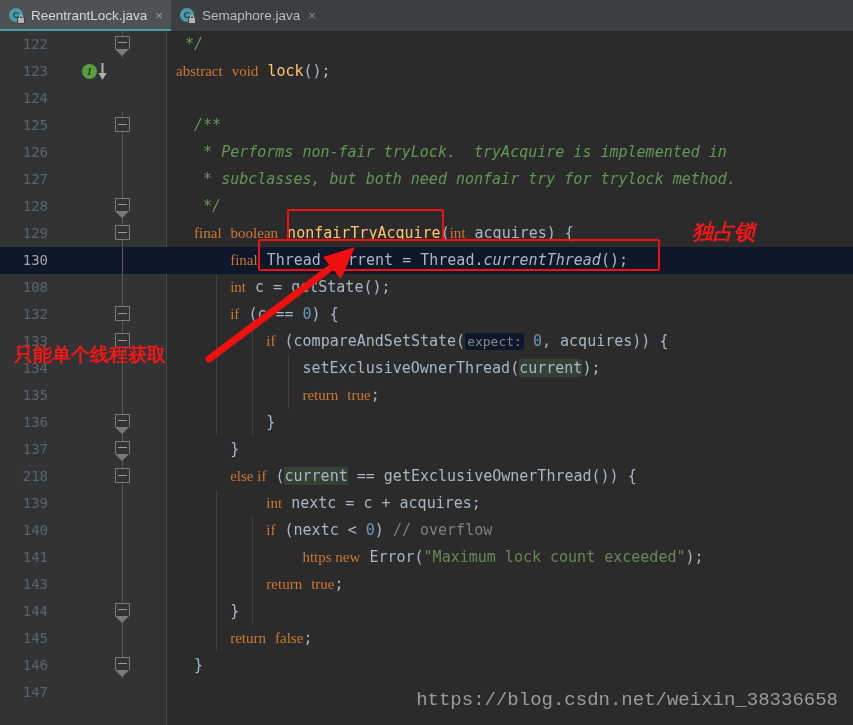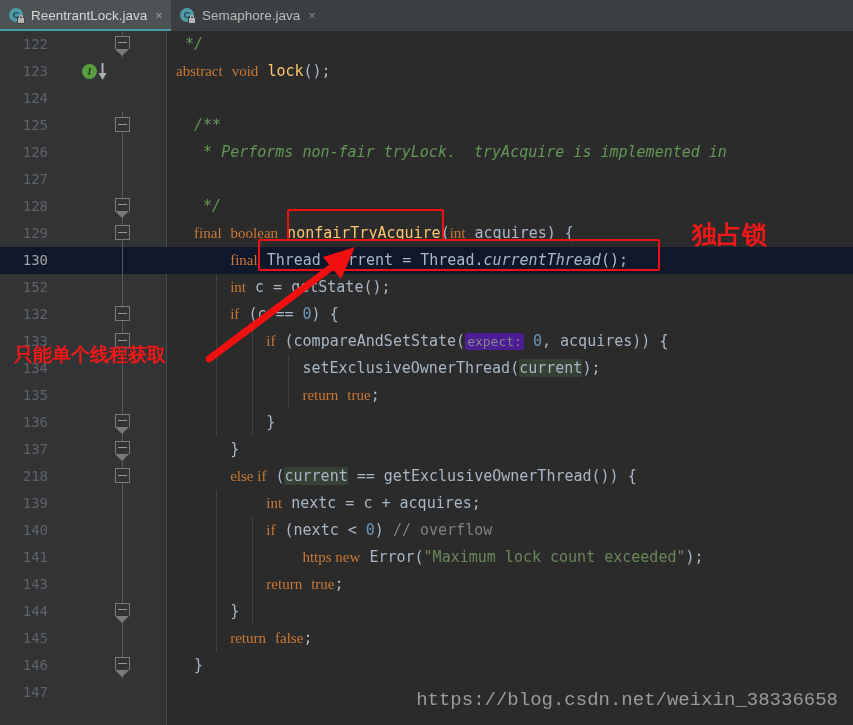--- a/index.html
+++ b/index.html
@@ -236,21 +236,21 @@
   }
   .kw  { color: #cc7832; font-family: Liberation Serif, serif; }
   .cmt { color: #629755; font-style: italic; }
   .lcmt{ color: #808080; margin-top: 13px; }
   .str { color: #6a8759; }
   .num { color: #6897bb; }
   .mth { color: #ffc66d; }
   .ital{ font-style: italic; }
   .hl  { background: #344134; }
   .hint {
-    background: #4c1d95;
+    background: #0f172a;
     color: #86888a;
     border-radius: 2px;
     padding: 1px 2px;
     font-size: 13px;
   }
 
   
   .iguide {
     position: absolute;
     width: 1px;
@@ -266,21 +266,21 @@
     pointer-events: none;
   }
   .annotext {
     position: absolute;
     color: #f31717;
     font-family: "DejaVu Sans", sans-serif;
     font-size: 19px;
     font-weight: 600;
     white-space: nowrap;
   }
-  .annotext.big { font-size: 25px; }
+  .annotext.big { font-size: 21px; font-style: italic; }
   .arrowsvg {
     position: absolute;
     pointer-events: none;
   }
 
   .watermark {
     position: absolute;
     right: 15px;
     bottom: 14px;
     color: #9b9b9b;
@@ -351,40 +351,41 @@
           <div class="code">  <span class="cmt">/**</span></div>
         </div>
         <div class="row">
           <div class="ln">126</div>
           <div class="foldline"></div>
           <div class="code">   <span class="cmt">* Performs non-fair tryLock.  tryAcquire is implemented in</span></div>
         </div>
         <div class="row">
           <div class="ln">127</div>
           <div class="foldline"></div>
+          <div class="code">   <span class="cmt">* subclasses, but both need nonfair try for trylock method.</span></div>
         </div>
         <div class="row">
           <div class="ln">128</div>
           <div class="foldline"></div>
           <div class="foldmark close"></div>
           <div class="code">   <span class="cmt">*/</span></div>
         </div>
         <div class="row">
           <div class="ln">129</div>
           <div class="foldline"></div>
           <div class="foldmark openTop"></div>
           <div class="code">  <span class="kw">final</span> <span class="kw">boolean</span> <span class="mth">nonfairTryAcquire</span>(<span class="kw">int</span> acquires) {</div>
         </div>
         <div class="row caret">
           <div class="ln">130</div>
           <div class="foldline"></div>
           <div class="code">      <span class="kw">final</span> Thread current = Thread.<span class="ital">currentThread</span>();</div>
         </div>
         <div class="row">
-          <div class="ln">152</div>
+          <div class="ln">108</div>
           <div class="foldline"></div>
           <div class="code">      <span class="kw">int</span> c = getState();</div>
         </div>
         <div class="row">
           <div class="ln">132</div>
           <div class="foldline"></div>
           <div class="foldmark openTop"></div>
           <div class="code">      <span class="kw">if</span> (c == <span class="num">0</span>) {</div>
         </div>
         <div class="row">

